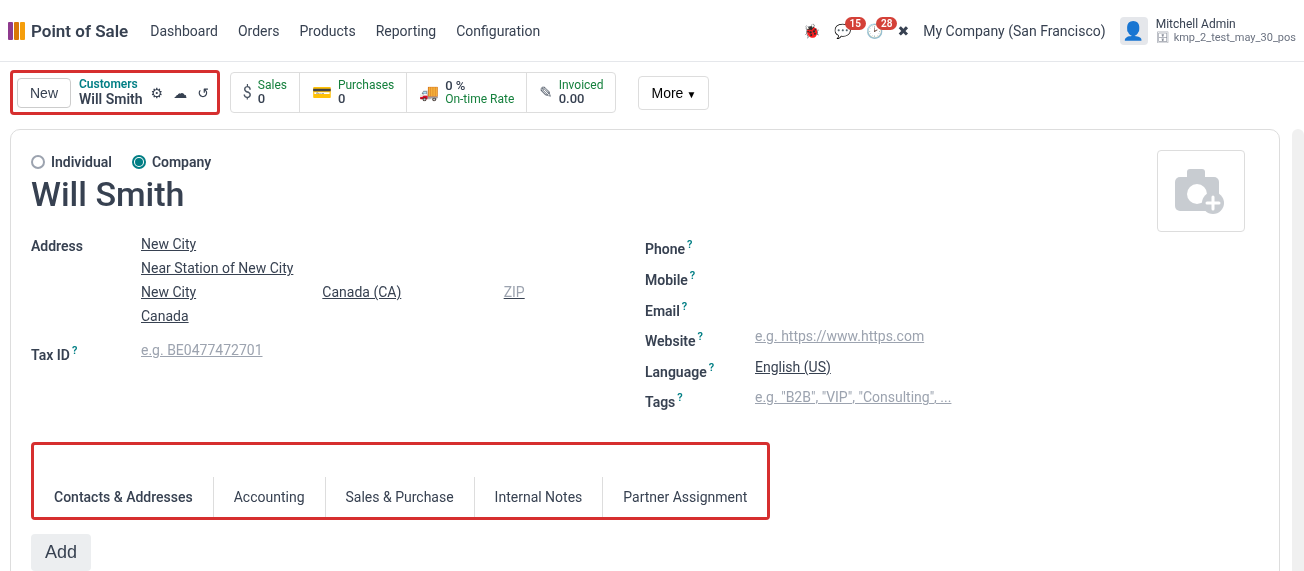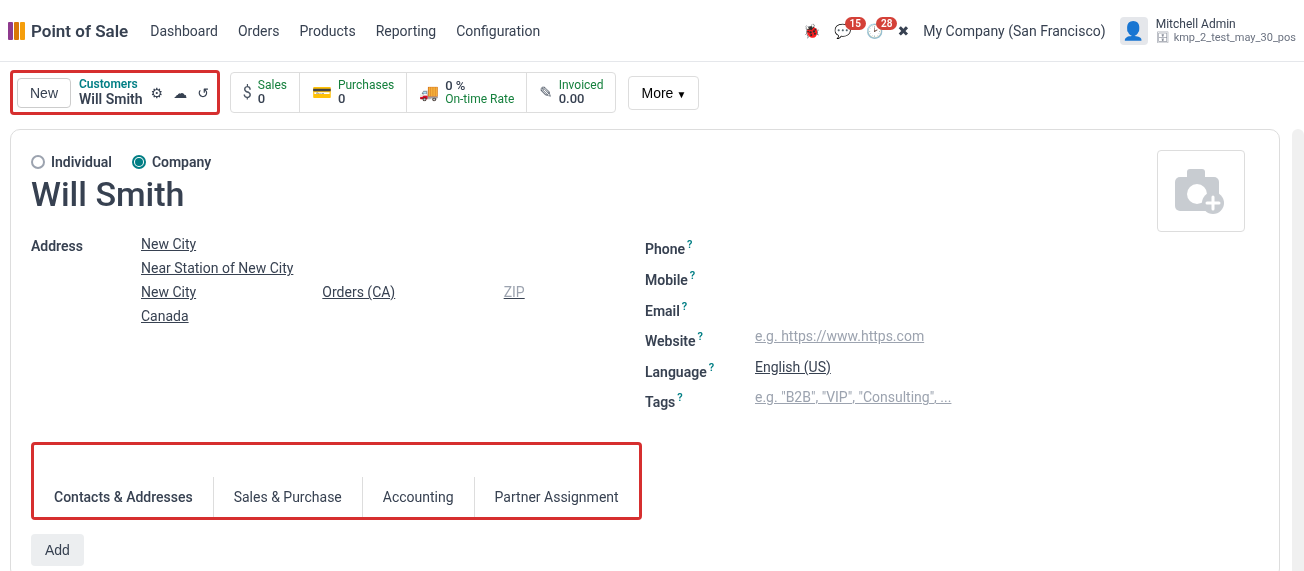--- a/index.html
+++ b/index.html
@@ -31,21 +31,21 @@
 .bc-text .bc-current { color: #374151; font-size: 14px; font-weight: 600; }
 .bc-icons { display: flex; gap: 10px; align-items: center; color: #374151; }
 .bc-icons span { cursor: pointer; }
 .stat-buttons { display: flex; gap: 0; margin-left: auto; margin-right: auto; border: 1px solid #ddd; border-radius: 4px; }
 .stat { display: flex; align-items: center; gap: 6px; padding: 6px 12px; border-right: 1px solid #ddd; cursor: pointer; font-size: 13px; }
 .stat:last-child { border-right: none; }
 .stat-icon { font-size: 16px; color: #4b5563; }
 .stat-text { display: flex; flex-direction: column; line-height: 1.1; }
 .stat-label { color: #15803d; font-size: 12px; }
 .stat-value { color: #374151; font-weight: 500; font-size: 13px; }
-.more-btn { border: 1px solid #ddd; background: #fff; padding: 8px 12px; cursor: pointer; border-radius: 4px; margin-left: 2px; font-size: 14px; }
+.more-btn { border: 1px solid #ddd; background: #fff; padding: 8px 12px; cursor: pointer; border-radius: 4px; margin-left: 12px; font-size: 14px; }
 .caret { font-size: 10px; margin-left: 3px; }
 
 
 .sheet-wrap { padding: 0 10px; position: relative; }
 .scroll-gutter { position: absolute; top: 0; right: 0; width: 12px; height: 100%; background: #f0f0f0; border-radius: 6px; }
 .sheet { border: 1px solid #ddd; border-radius: 10px; padding: 24px 20px 12px 20px; margin-right: 14px; }
 .radio-row { display: flex; gap: 20px; align-items: center; margin-bottom: 4px; }
 .radio-item { display: flex; align-items: center; gap: 6px; cursor: pointer; font-weight: 600; font-size: 14px; }
 .radio-circle { width: 14px; height: 14px; border-radius: 50%; border: 2px solid #9ca3af; display: inline-flex; align-items: center; justify-content: center; }
 .radio-circle.checked { border-color: #017e84; }
@@ -62,21 +62,21 @@
 .placeholder { color: #9ca3af; }
 .addr-lines div { margin-bottom: 8px; }
 .addr-grid { display: flex; gap: 40px; }
 .addr-grid > span { flex: 1; }
 
 
 .tabs-box { margin-top: 22px; border: 3px solid #d62f2f; border-radius: 4px; display: inline-flex; padding: 0; }
 .tab { padding: 12px 20px; border-right: 1px solid #ddd; cursor: pointer; font-size: 14px; color: #374151; background: #fff; margin-top: 32px; }
 .tab:first-child { font-weight: 500; }
 .tab:last-child { border-right: none; }
-.add-btn { margin-top: 14px; background: #eceef0; border: none; padding: 8px 14px; cursor: pointer; font-size: 14px; color: #374151; border-radius: 4px; }
+.add-btn { margin-top: 14px; background: #eceef0; border: none; padding: 8px 14px; cursor: pointer; font-size: 18px; color: #374151; border-radius: 4px; }
 
 .sheet-inner { position: relative; }
 </style>
 </head>
 <body>
 
 <div class="topbar">
   <div class="logo-block">
     <div class="logo-stripes">
       <span style="background:#8e3b8e"></span>
@@ -185,26 +185,30 @@
 
     <div class="cols">
       <div class="col">
         <div class="field-row">
           <div class="fld-label">Address</div>
           <div class="fld-value addr-lines">
             <div>New City</div>
             <div>Near Station of New City</div>
             <div class="addr-grid">
               <span>New City</span>
-              <span>Orders (CA)</span>
+              <span>Canada (CA)</span>
               <span class="placeholder">ZIP</span>
             </div>
             <div>Canada</div>
           </div>
         </div>
+        <div class="field-row">
+          <div class="fld-label"><span>Tax ID</span><span class="help-q">?</span></div>
+          <div class="fld-value placeholder">e.g. BE0477472701</div>
+        </div>
       </div>
 
       <div class="col">
         <div class="field-row">
           <div class="fld-label"><span>Phone</span><span class="help-q">?</span></div>
           <div class="fld-value"></div>
         </div>
         <div class="field-row">
           <div class="fld-label"><span>Mobile</span><span class="help-q">?</span></div>
           <div class="fld-value"></div>
@@ -223,21 +227,22 @@
         </div>
         <div class="field-row">
           <div class="fld-label"><span>Tags</span><span class="help-q">?</span></div>
           <div class="fld-value placeholder">e.g. "B2B", "VIP", "Consulting", ...</div>
         </div>
       </div>
     </div>
 
     <div class="tabs-box">
       <div class="tab">Contacts &amp; Addresses</div>
+      <div class="tab">Accounting</div>
       <div class="tab">Sales &amp; Purchase</div>
-      <div class="tab">Accounting</div>
+      <div class="tab">Internal Notes</div>
       <div class="tab">Partner Assignment</div>
     </div>
 
     <div><button class="add-btn">Add</button></div>
   </div>
   <div class="scroll-gutter"></div>
 </div>
 
 </body></html>

